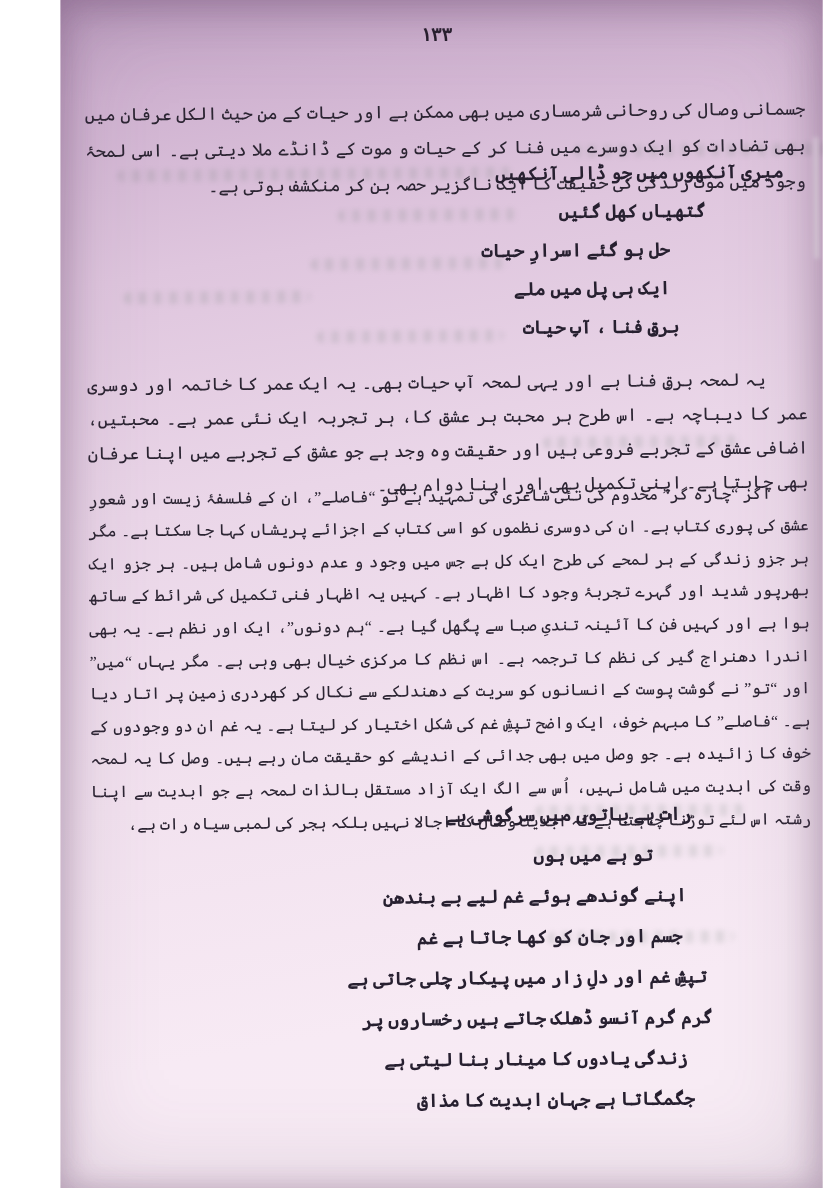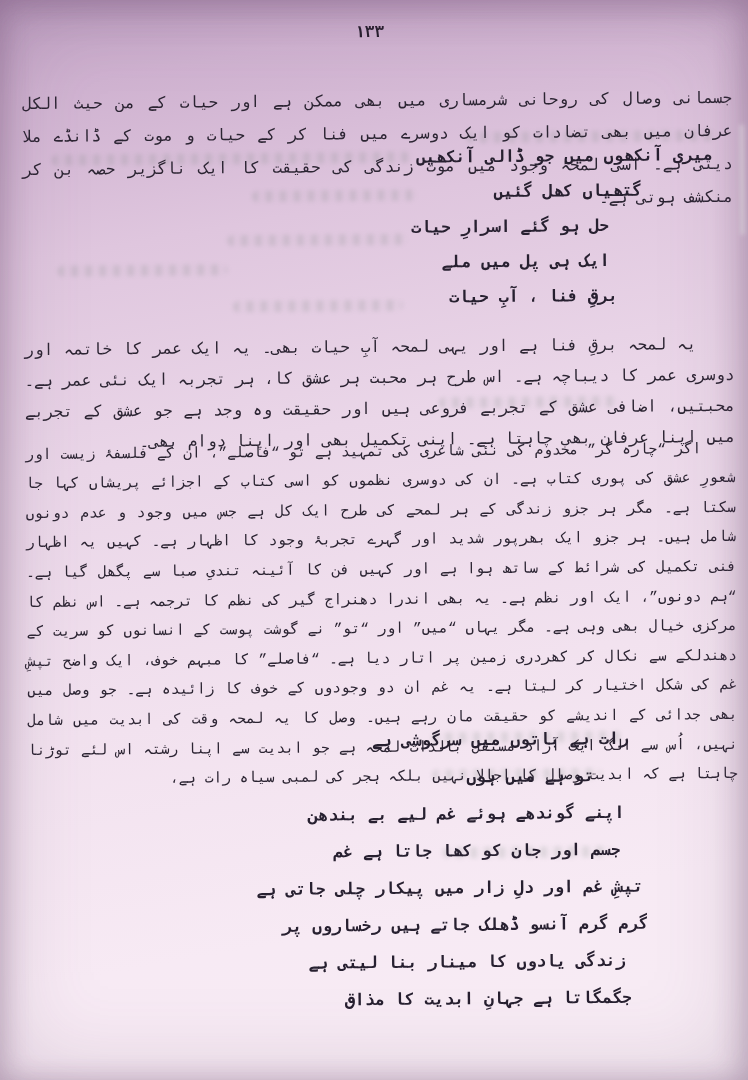--- a/index.html
+++ b/index.html
@@ -1,20 +1,20 @@
 <!DOCTYPE html>
 <html lang="ur" dir="rtl"><head>
 <meta charset="utf-8">
 <style>
   html,body{margin:0;padding:0;}
   body{width:748px;height:1080px;overflow:hidden;background:#ffffff;}
   .page{
-    position:relative;width:748px;height:1080px;overflow:hidden;
+    position:relative;width:693px;height:1080px;overflow:hidden;
     background:linear-gradient(170deg,#bfa1c2 0%,#cfb2d0 8%,#dfc6de 22%,#ead6e8 40%,#f2e2ef 62%,#f7eaf4 82%,#f7ecf4 100%);
-    font-family:Liberation Mono, monospace;color:#2c2533;
+    font-family:Liberation Serif, serif;color:#2c2533;
   }
   .page::after{
     content:"";position:absolute;inset:0;pointer-events:none;
     box-shadow:inset 0 0 90px rgba(104,72,108,.22),
                inset -10px 0 26px rgba(104,72,108,.17),
                inset 0 12px 34px rgba(104,72,108,.20),
                inset 10px 0 22px rgba(104,72,108,.10);
   }
   .content{position:absolute;inset:0;transform:rotate(-0.5deg);direction:rtl;}
   .pageno{position:absolute;top:22px;left:0;right:0;text-align:center;

